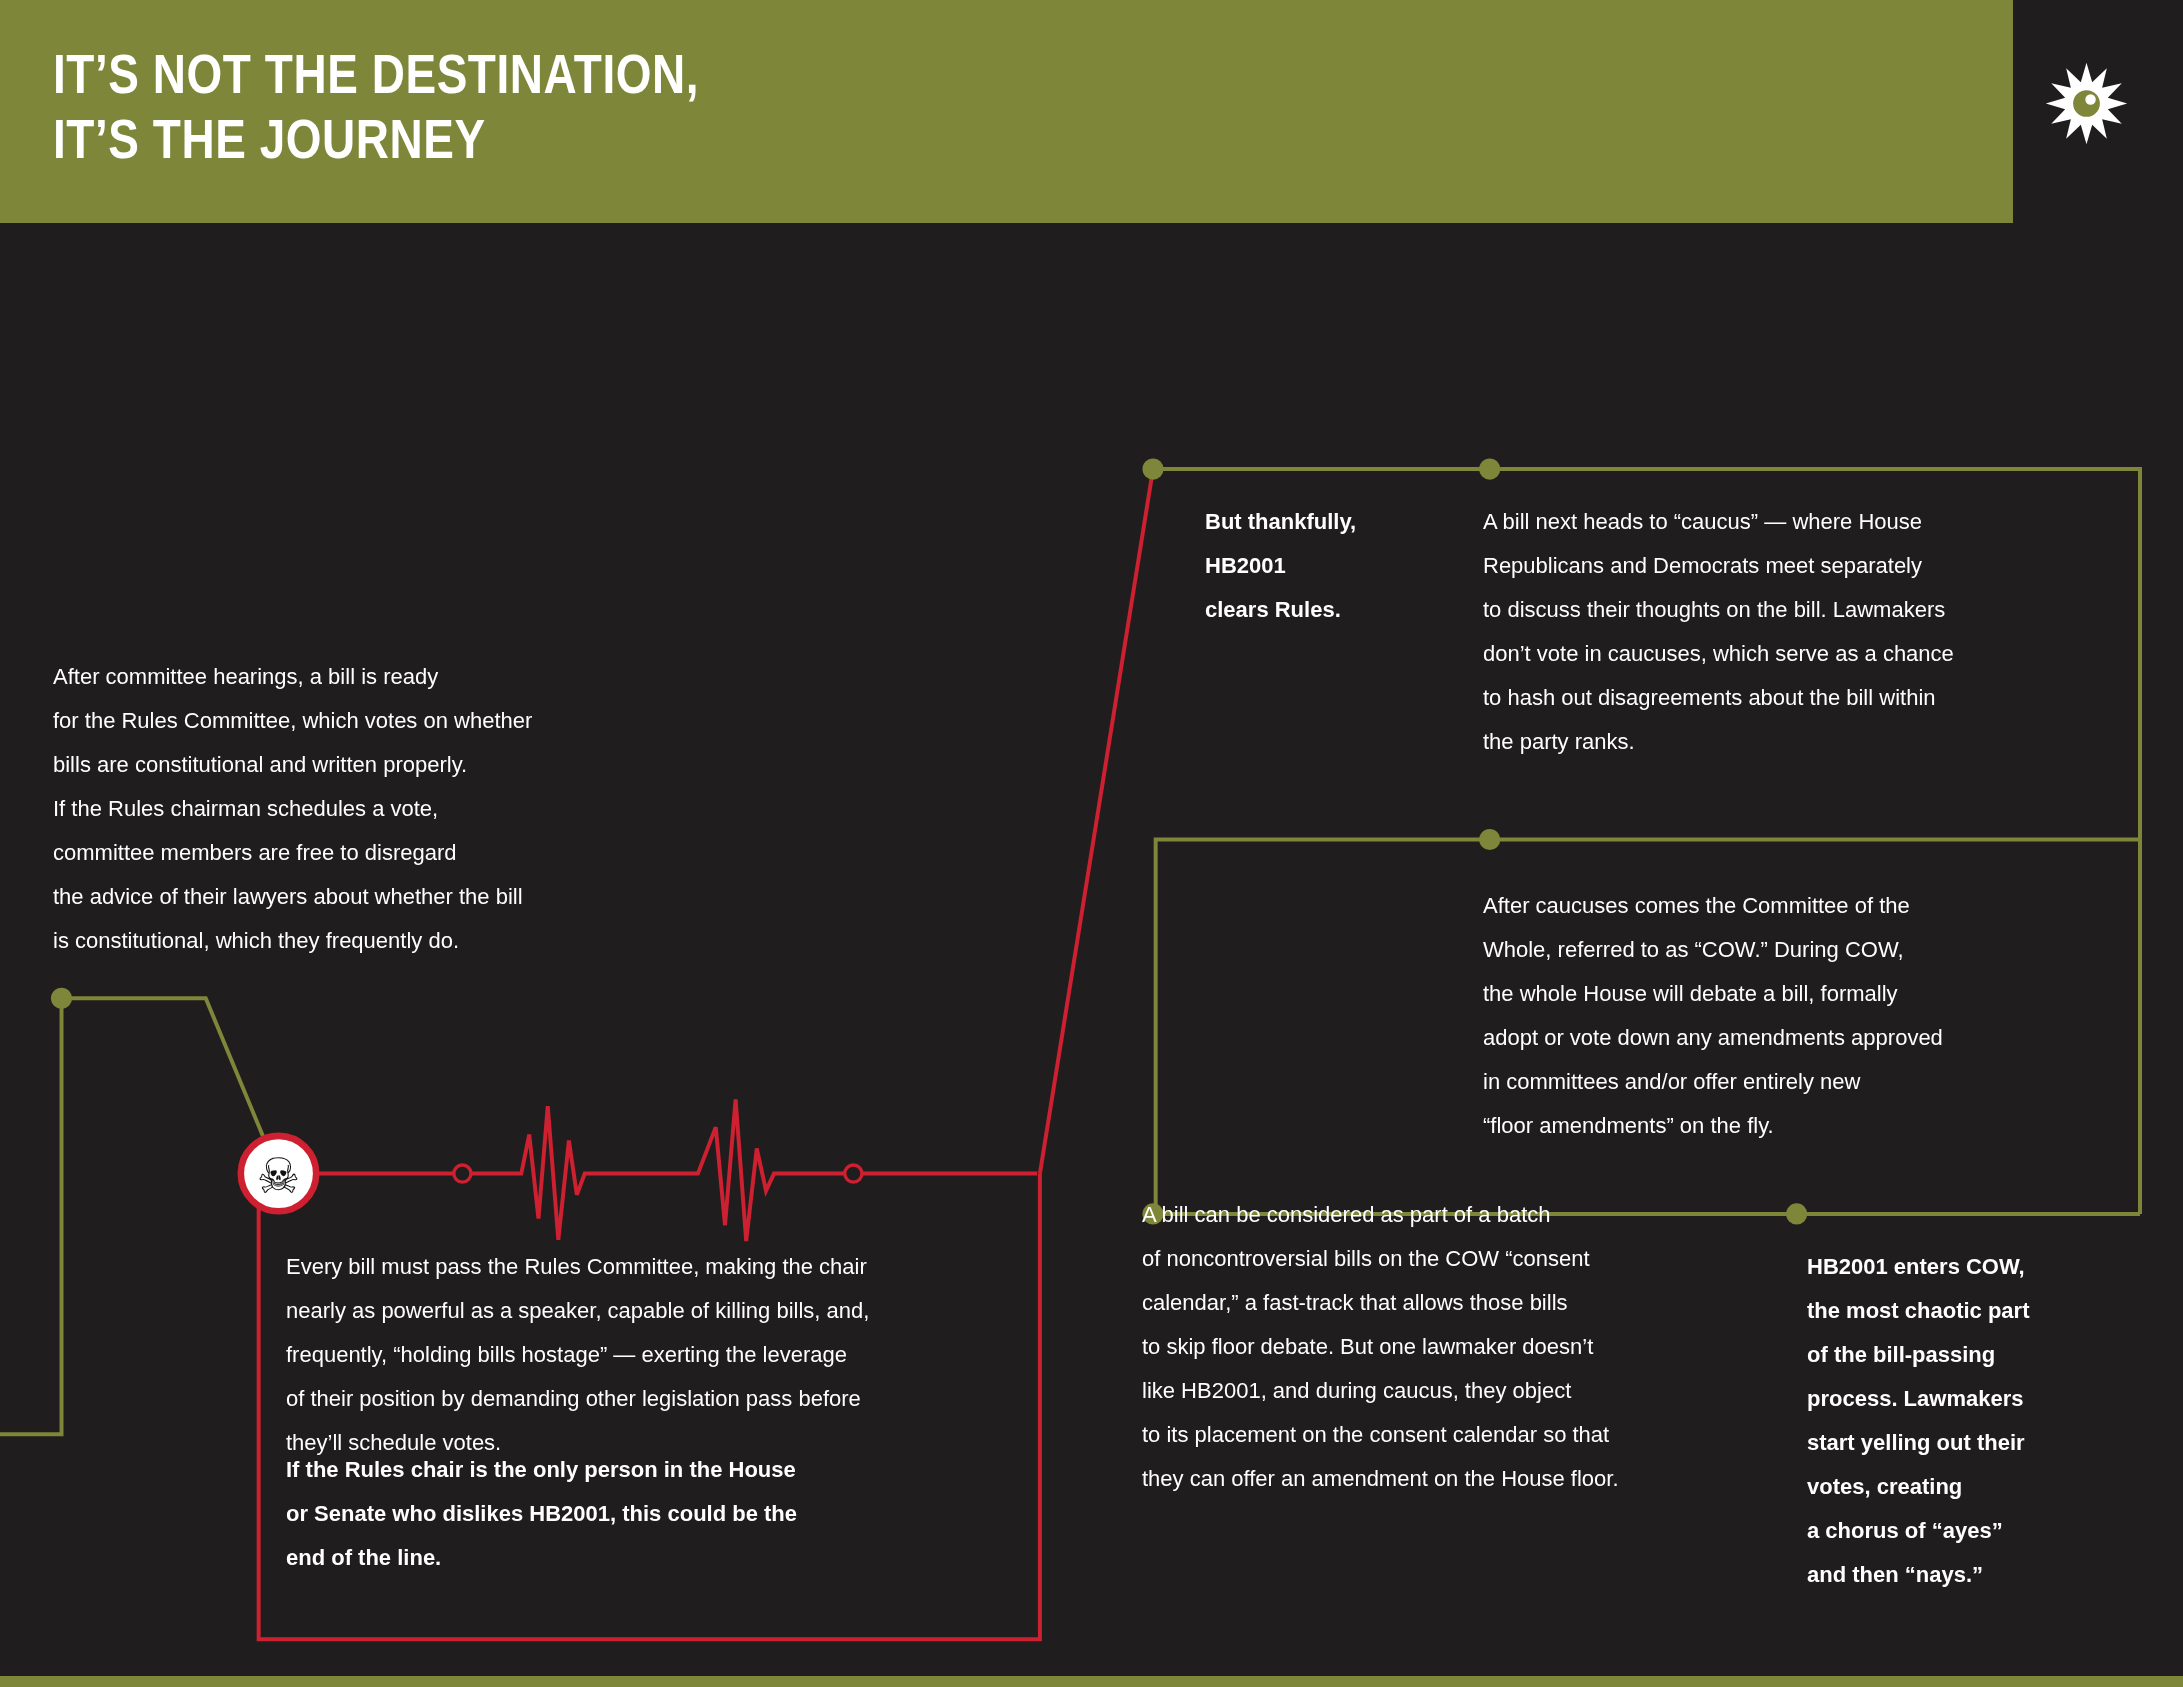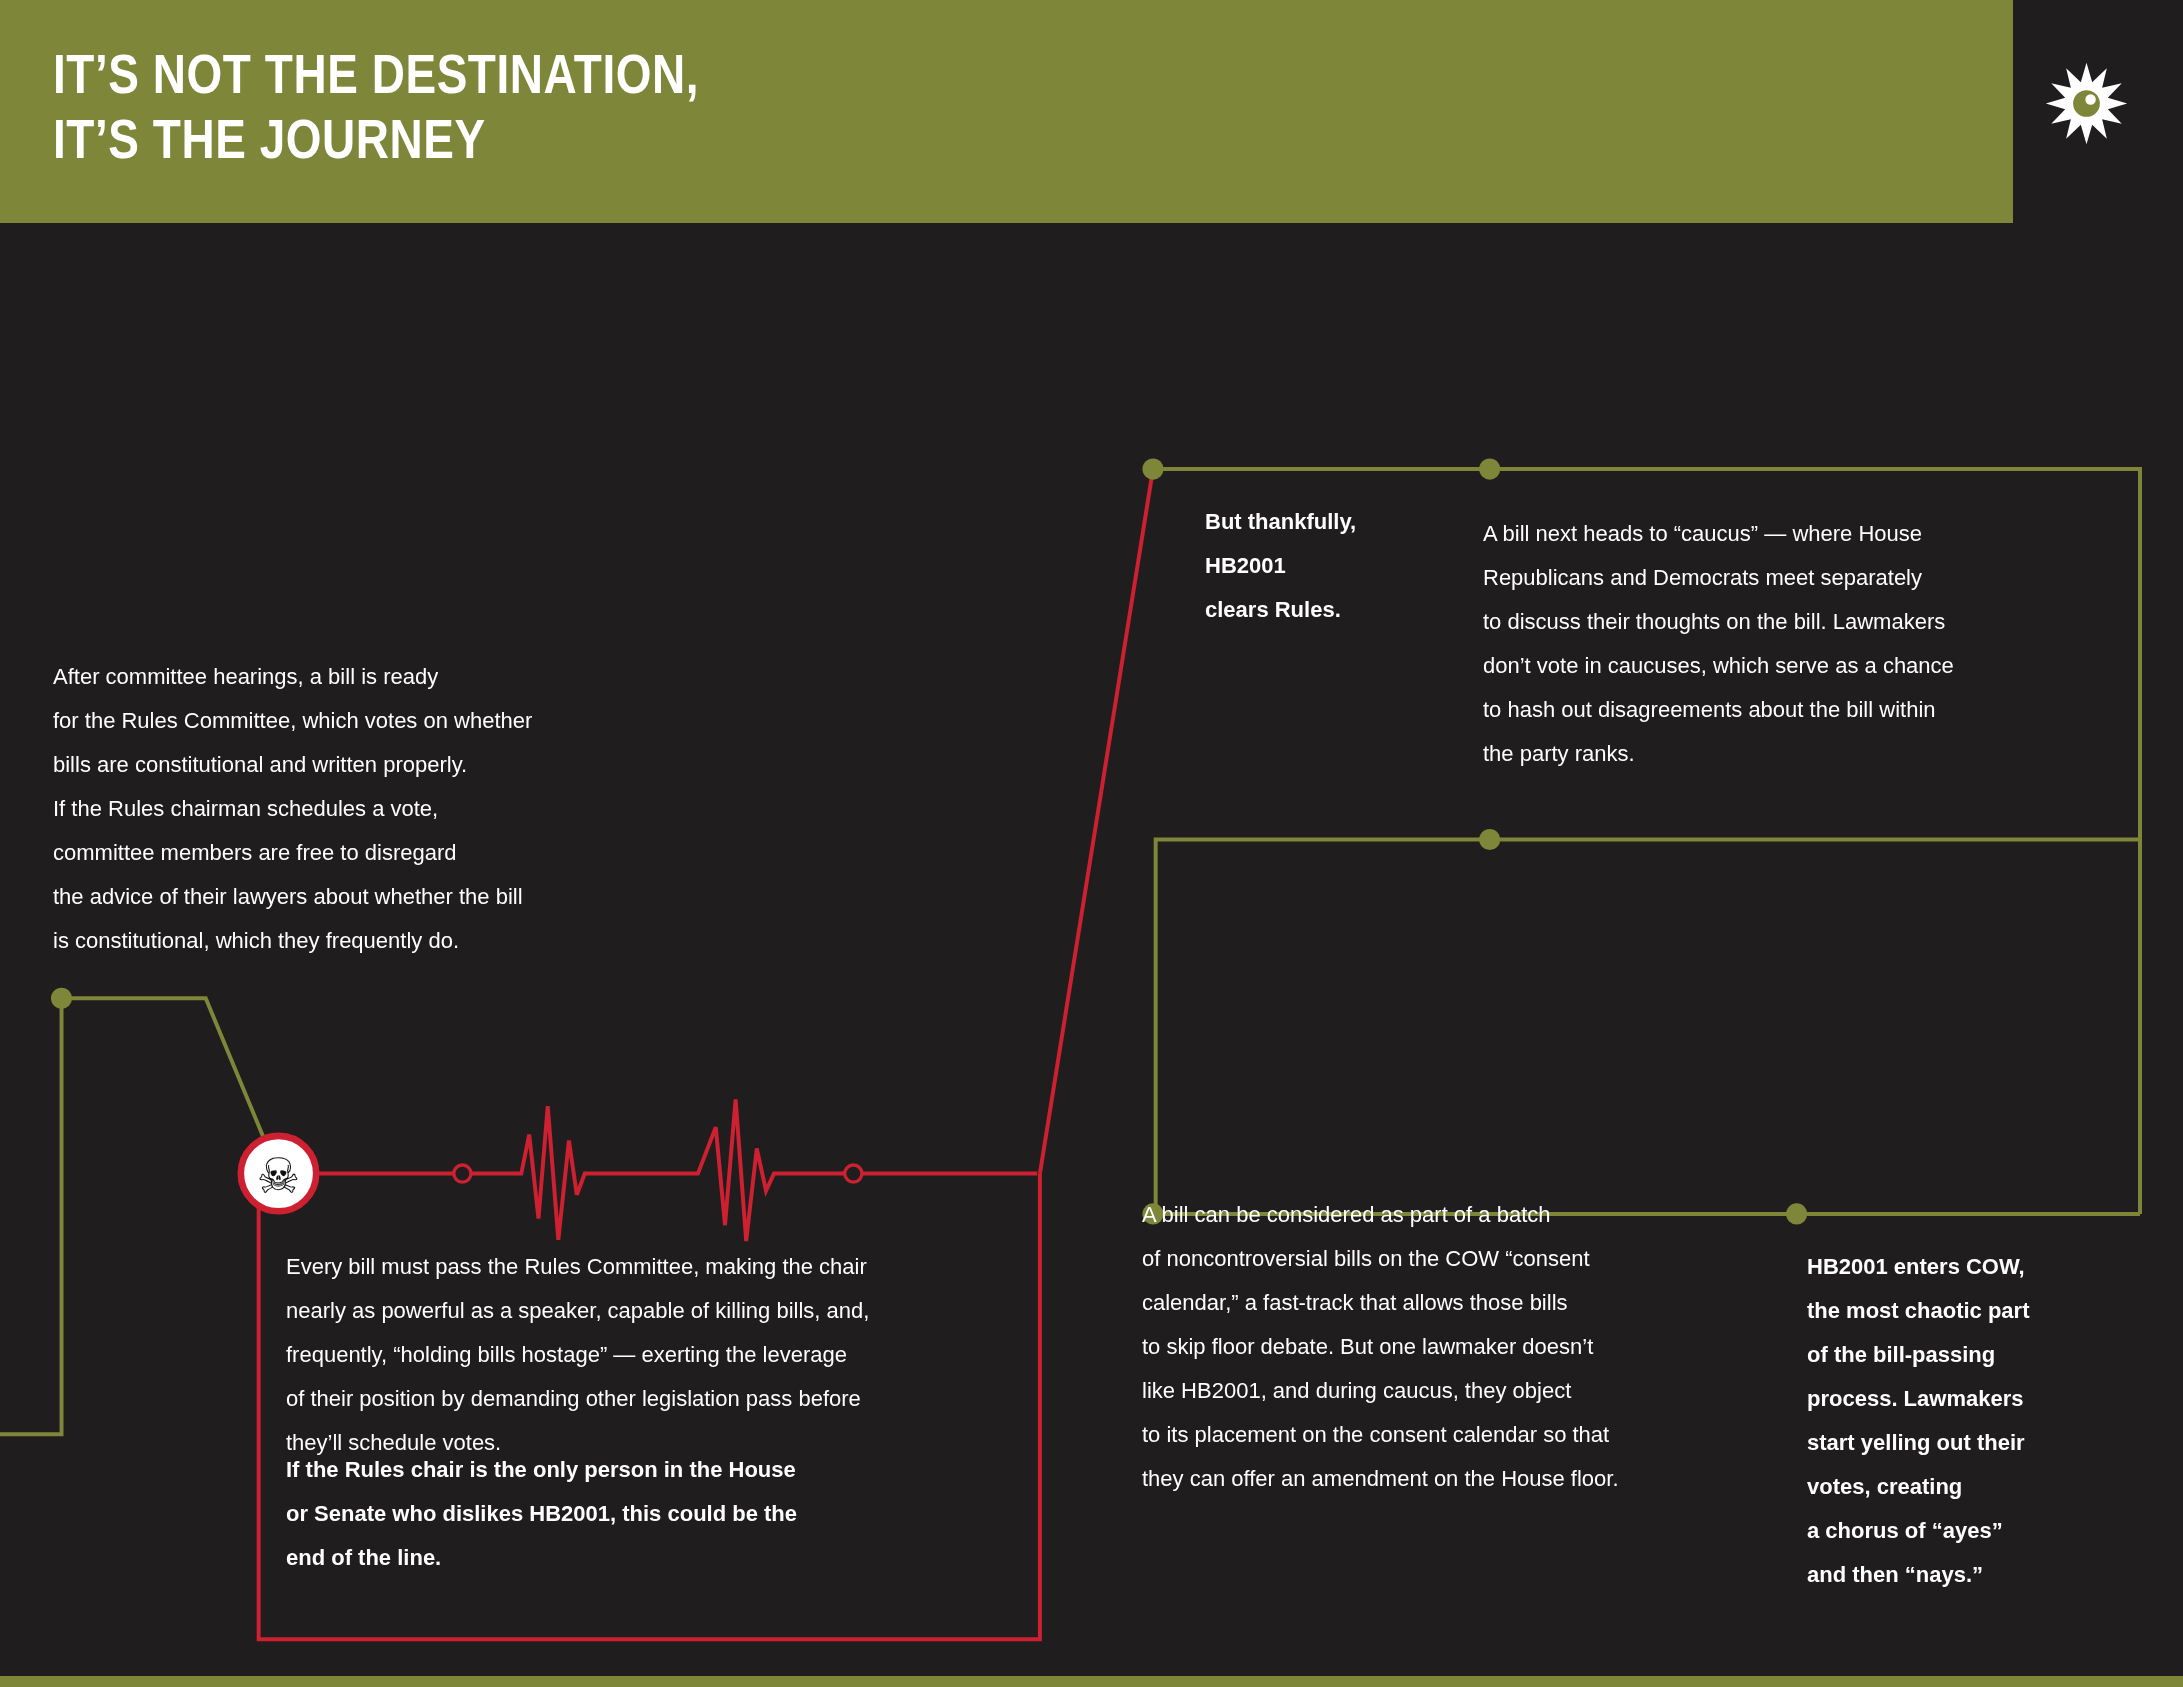--- a/index.html
+++ b/index.html
@@ -117,27 +117,33 @@
 bills are constitutional and written properly.
 If the Rules chairman schedules a vote,
 committee members are free to disregard
 the advice of their lawyers about whether the bill
 is constitutional, which they frequently do.</div>
 
   <div class="para bold" style="left:1205px;top:500px;">But thankfully,
 HB2001
 clears Rules.</div>
 
-  <div class="para" style="left:1483px;top:500px;margin-top:12px;">A bill next heads to “caucus” — where House
+  <div class="para" style="left:1483px;top:500px;">A bill next heads to “caucus” — where House
 Republicans and Democrats meet separately
 to discuss their thoughts on the bill. Lawmakers
 don’t vote in caucuses, which serve as a chance
 to hash out disagreements about the bill within
 the party ranks.</div>
 
+  <div class="para" style="left:1483px;top:884px;">After caucuses comes the Committee of the
+Whole, referred to as “COW.” During COW,
+the whole House will debate a bill, formally
+adopt or vote down any amendments approved
+in committees and/or offer entirely new
+“floor amendments” on the fly.</div>
 
   <div class="para" style="left:286px;top:1245px;">Every bill must pass the Rules Committee, making the chair
 nearly as powerful as a speaker, capable of killing bills, and,
 frequently, “holding bills hostage” — exerting the leverage
 of their position by demanding other legislation pass before
 they’ll schedule votes.</div>
 
   <div class="para bold" style="left:286px;top:1448px;">If the Rules chair is the only person in the House
 or Senate who dislikes HB2001, this could be the
 end of the line.</div>

